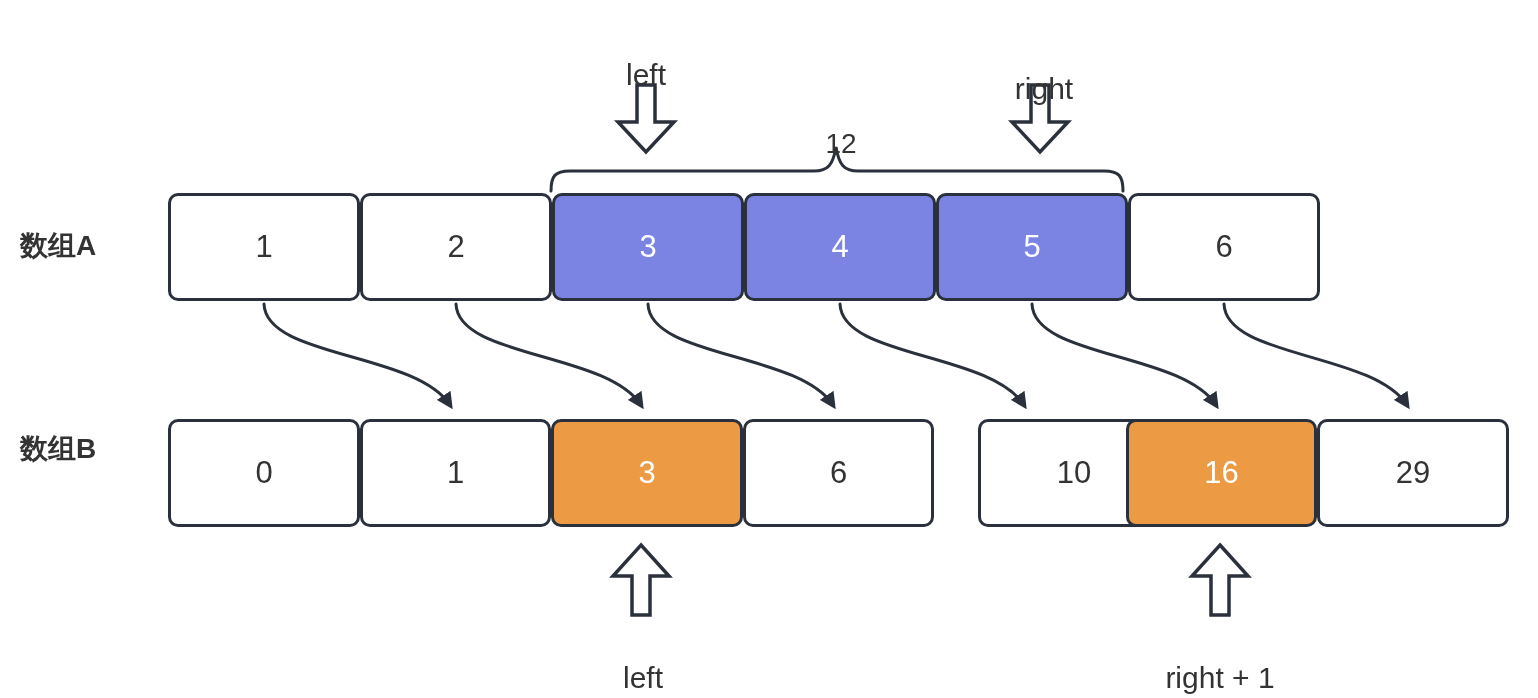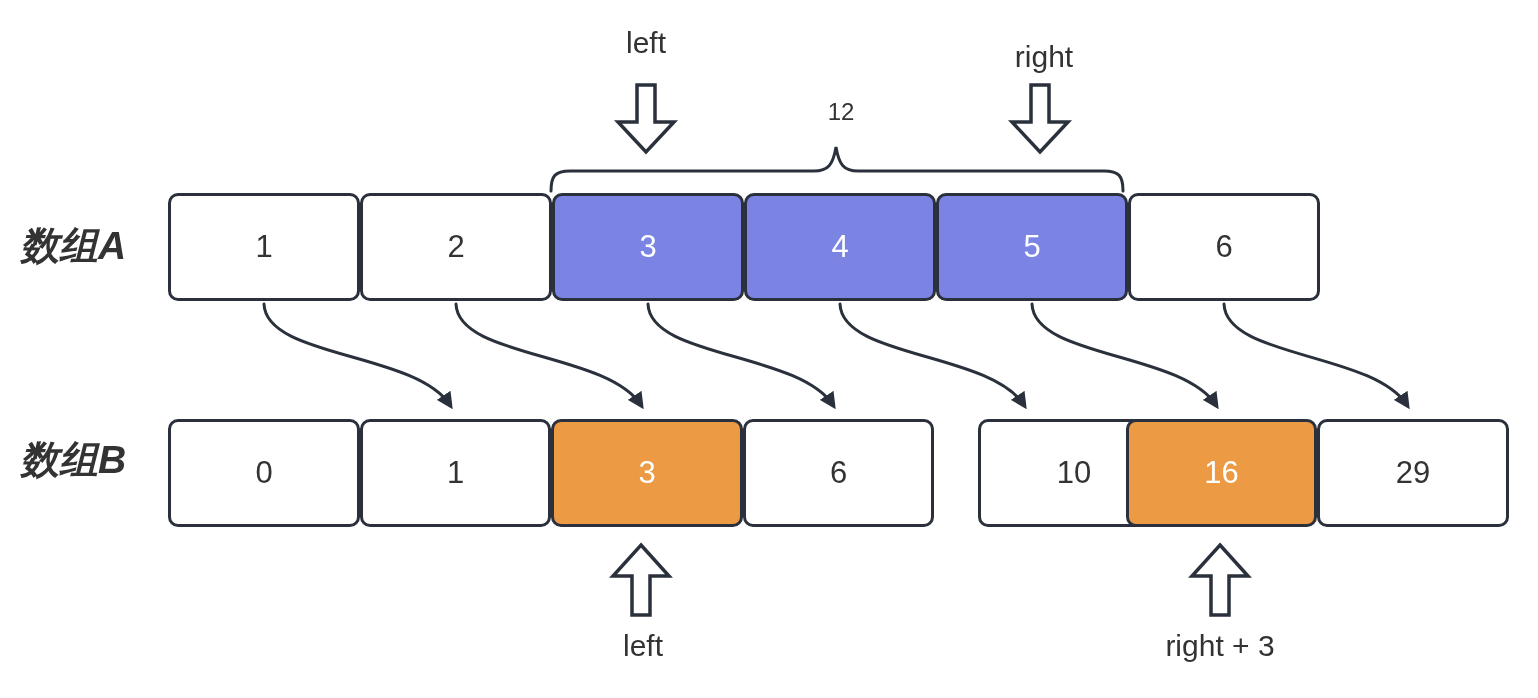--- a/index.html
+++ b/index.html
@@ -33,23 +33,23 @@
   .cell.purple{background:var(--purple,#7b83e3);color:var(--cell_text_light,#ffffff);}
   .cell.orange{background:var(--orange,#ec9a44);color:var(--cell_text_light,#ffffff);}
   .row-a .cell{top:193px;}
   .row-b .cell{top:419px;}
   .label{
     position:absolute;z-index:2;
     font-size:30px;line-height:32px;
     color:var(--text,#333333);
     white-space:nowrap;
   }
-  .label.centered{transform:translateX(-50%);}
-  .label.array-name{font-size:39px;font-weight:600;font-style:italic;}
-  .label.brace-value{font-size:24px;}
+  .label.centered{transform:translateX(-50%);margin-top:32px;}
+  .label.array-name{font-size:28px;font-weight:600;}
+  .label.brace-value{font-size:28px;}
   .blockarrow{
     fill:#ffffff;
     stroke:var(--stroke,#2b313c);
     stroke-width:3.5;
     stroke-linejoin:miter;
   }
   .curve{
     fill:none;
     stroke:var(--stroke,#2b313c);
     stroke-width:3;
@@ -97,27 +97,27 @@
   <div class="label array-name" style="left:20px;top:230px">数组A</div>
   <div class="row-a">
     <div class="cell" style="left:168px;width:192px">1</div>
     <div class="cell" style="left:360px;width:192px">2</div>
     <div class="cell purple" style="left:552px;width:192px">3</div>
     <div class="cell purple" style="left:744px;width:192px">4</div>
     <div class="cell purple" style="left:936px;width:192px">5</div>
     <div class="cell" style="left:1128px;width:192px">6</div>
   </div>
 
-  <div class="label array-name" style="left:20px;top:444px">数组B</div>
+  <div class="label array-name" style="left:20px;top:433px">数组B</div>
   <div class="row-b">
     <div class="cell" style="left:168px;width:192px">0</div>
     <div class="cell" style="left:360px;width:191px">1</div>
     <div class="cell orange" style="left:551px;width:192px">3</div>
     <div class="cell" style="left:743px;width:191px">6</div>
     <div class="cell" style="left:978px;width:192px">10</div>
     <div class="cell orange" style="left:1126px;width:191px">16</div>
     <div class="cell" style="left:1317px;width:192px">29</div>
   </div>
 
   <div class="label centered" style="left:643px;top:630px">left</div>
-  <div class="label centered" style="left:1220px;top:630px">right + 3</div>
+  <div class="label centered" style="left:1220px;top:630px">right + 1</div>
 
 </div>
 
 </body></html>

